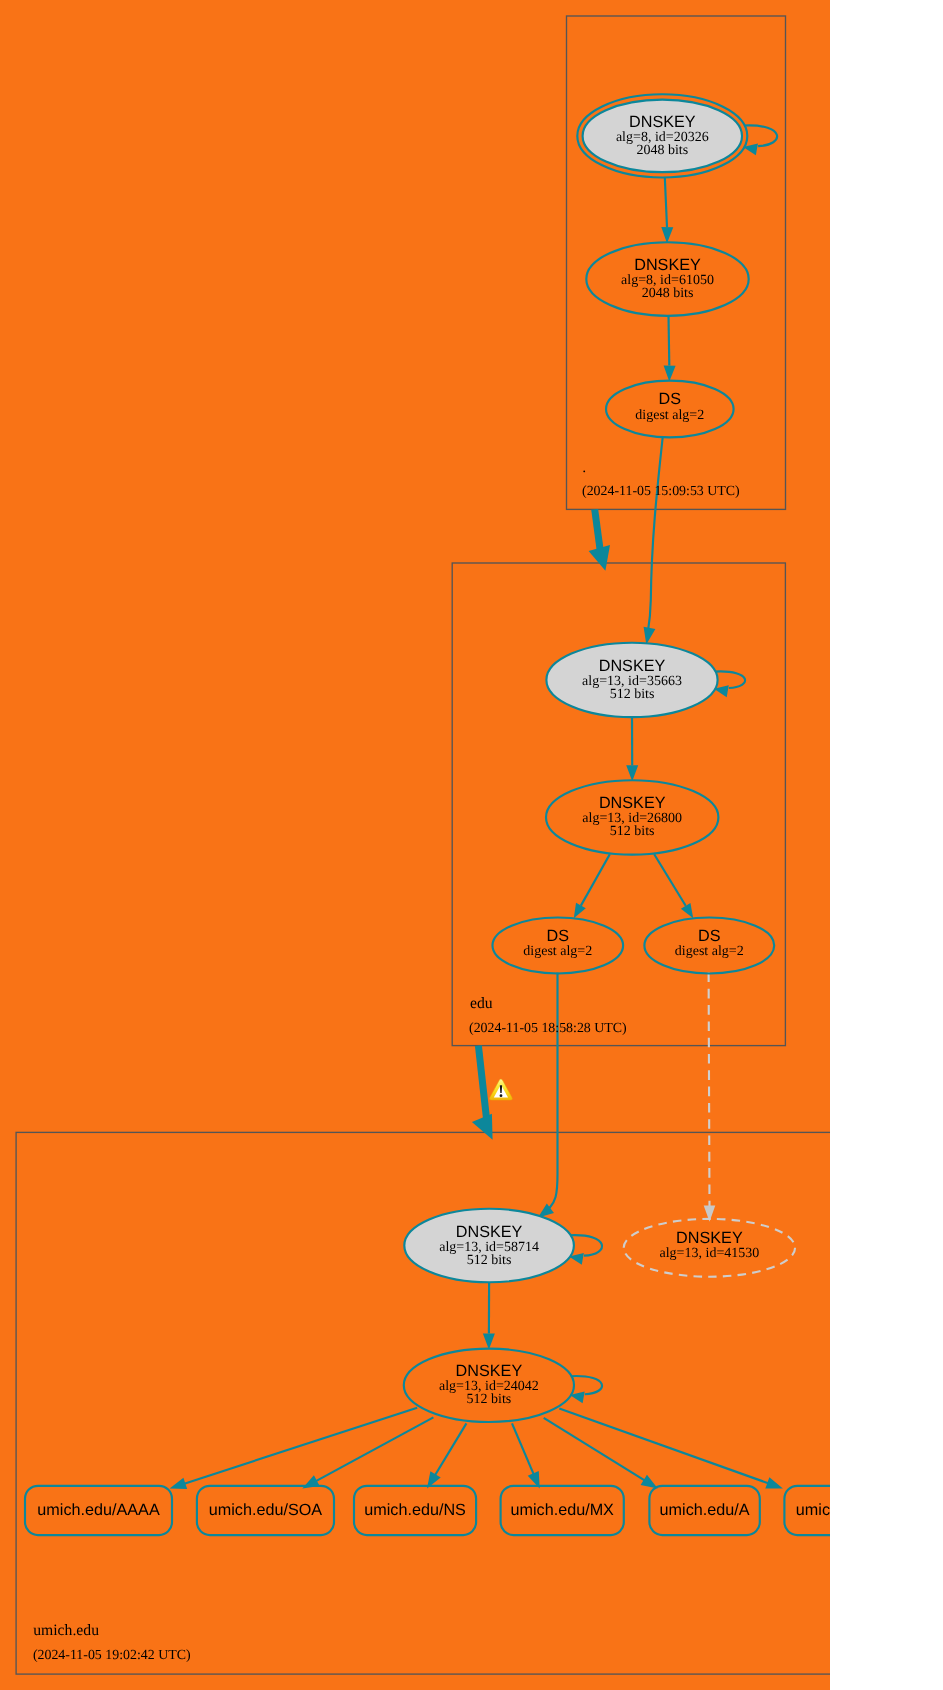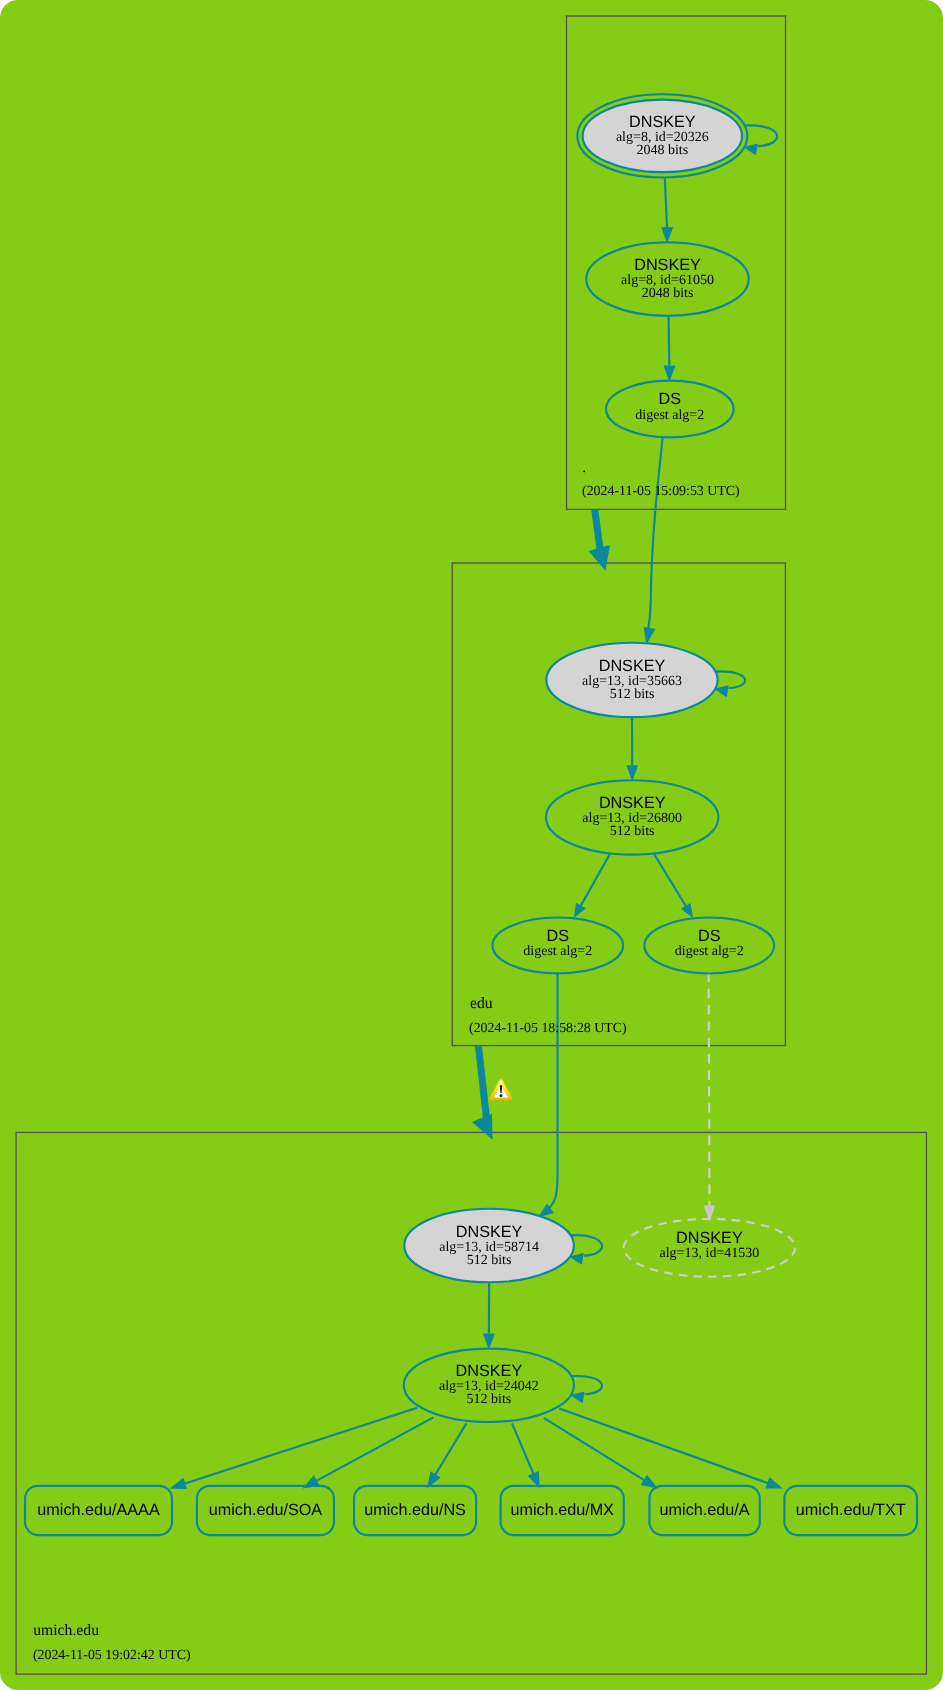--- a/index.html
+++ b/index.html
@@ -1,17 +1,17 @@
 <!DOCTYPE html>
 <html><head>
 <meta charset="utf-8">
 <title>DNSSEC Authentication Chain</title>
 <style>
   html,body{margin:0;padding:0;background:#ffffff;}
-  #page{position:relative;width:943px;height:1690px;background:#84cc16;overflow:hidden;border-radius:18px;}
+  #page{position:relative;width:830px;height:1690px;background:#f97316;overflow:hidden;}
   svg#graph{display:block;width:943px;height:1690px;}
   .cluster-box{fill:none;stroke:#555555;stroke-width:1.35;}
   .node-secure{fill:none;stroke:#0c879b;stroke-width:2.15;}
   .node-secure-filled{fill:#d4d4d4;stroke:#0c879b;stroke-width:2.15;}
   .node-insecure{fill:none;stroke:#cdcdcd;stroke-width:2.1;stroke-dasharray:8.5 6.2;}
   .edge-secure{fill:none;stroke:#0c879b;stroke-width:2.15;}
   .edge-secure-thick{fill:none;stroke:#0c879b;stroke-width:7;}
   .edge-insecure{fill:none;stroke:#cfcfcf;stroke-width:2.1;stroke-dasharray:9.6 6.7;}
   .arrow-secure{fill:#0c879b;stroke:none;}
   .arrow-insecure{fill:#c8c8c8;stroke:none;}

